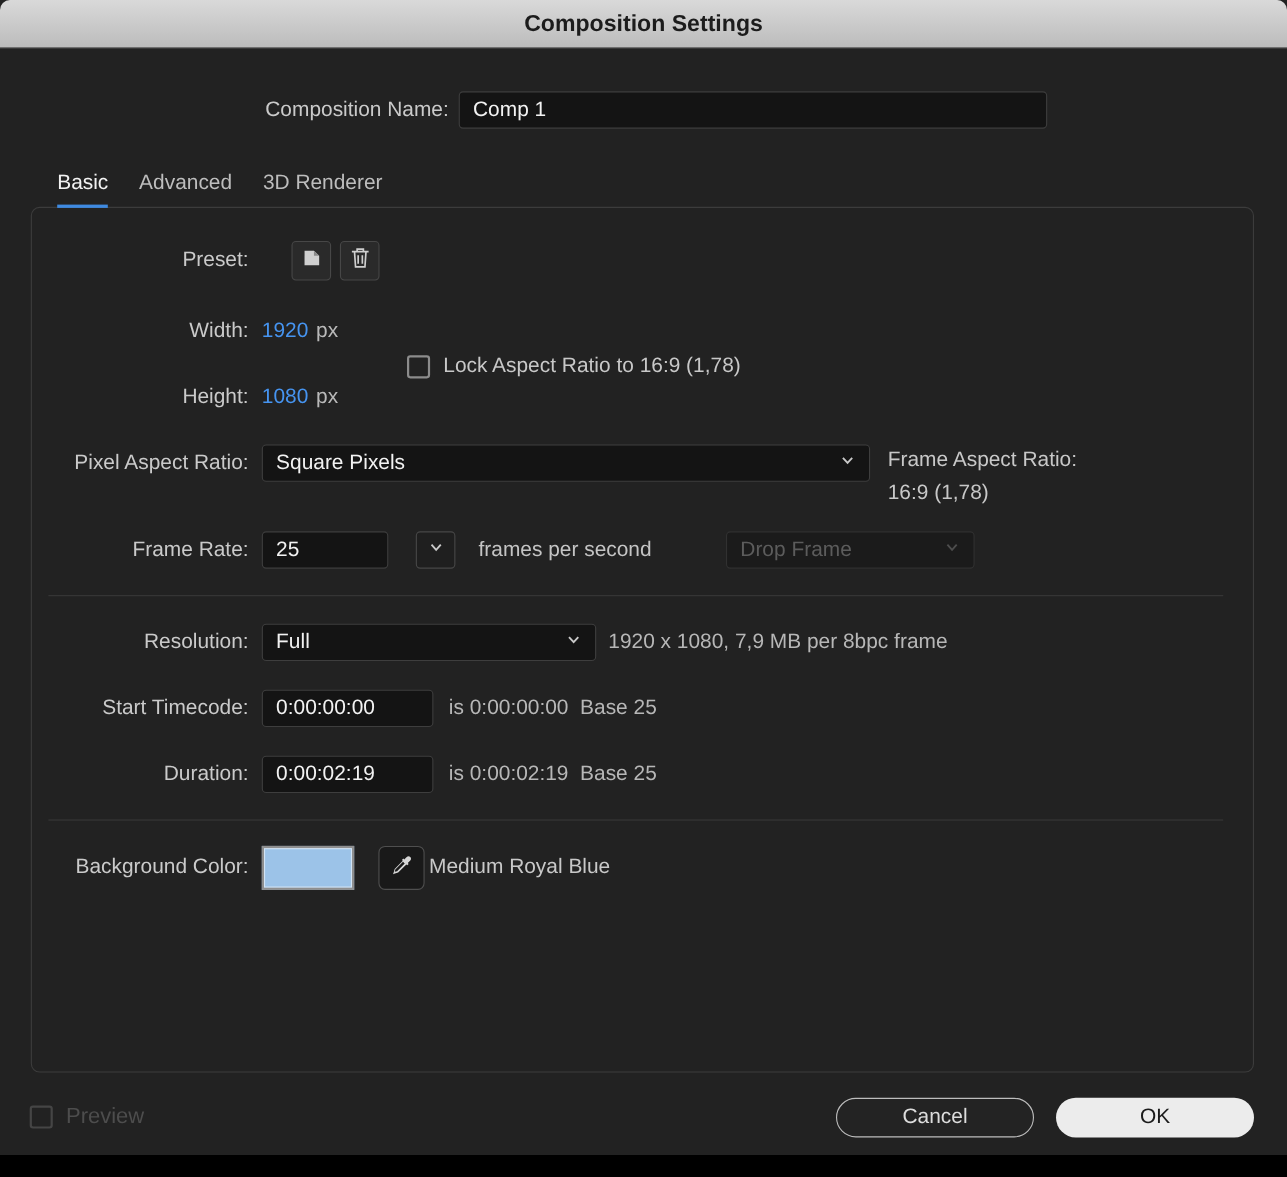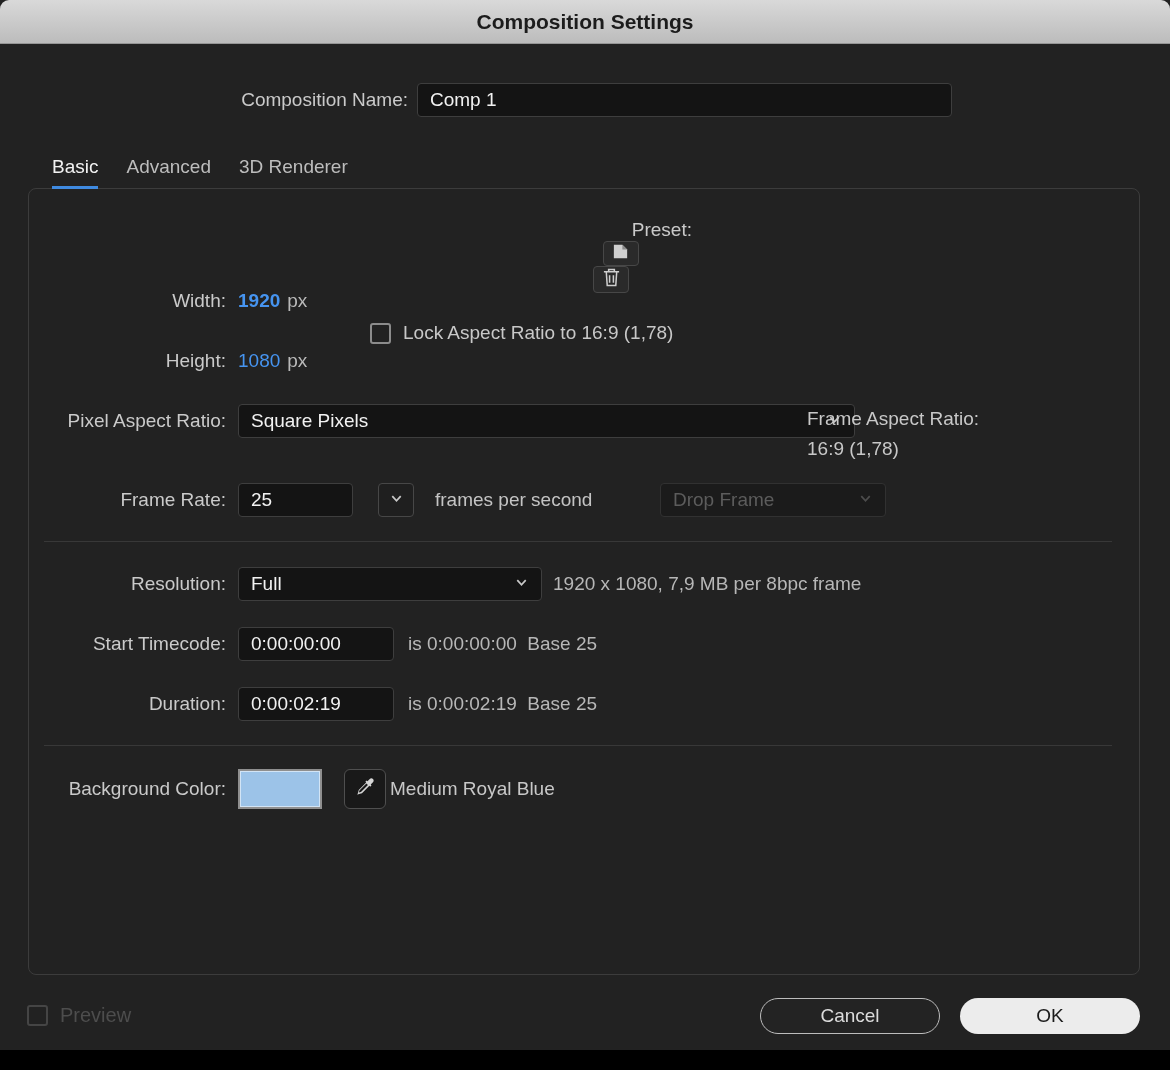--- a/index.html
+++ b/index.html
@@ -71,59 +71,59 @@
   </div>
 
   <div class="panel"></div>
 
   <div class="tabs">
     <div class="tab active"><span>Basic</span></div>
     <div class="tab"><span>Advanced</span></div>
     <div class="tab"><span>3D Renderer</span></div>
   </div>
 
-  <div class="frow" style="top:219px;height:36px;flex-direction:column;">
+  <div class="frow" style="top:219px;height:36px;">
     <span class="rlabel">Preset:</span>
     <div class="icon-btn" style="margin-left:27px;">
       <span>
         <svg width="19" height="19" viewBox="0 0 20 20">
             <path d="M3 3h9l5 5v9H3z" fill="#cfcfcf"></path>
             <path d="M12 3v5h5z" fill="#8a8a8a"></path>
           </svg>
       </span>
     </div>
     <div class="icon-btn" style="margin-left:8px;">
       <span>
         <svg width="19" height="21" viewBox="0 0 20 22" fill="none" stroke="#cfcfcf" stroke-width="1.6">
             <path d="M2 5h16M7 5V2.5h6V5M4.5 5l1 14.5h9l1-14.5M8 8.5v8M12 8.5v8"></path>
           </svg>
       </span>
     </div>
   </div>
 
   <div class="frow" style="top:287px;height:28px;">
     <span class="rlabel">Width:</span>
-    <span class="blue" style="font-size:19px;font-weight:bold;">1920</span>
+    <span class="blue" style="font-size:19px;">1920</span>
     <span class="unit" style="font-size:19px;margin-left:7px;">px</span>
   </div>
 
   <div style="position:absolute;left:370px;top:322px;display:flex;align-items:center;gap:12px;">
     <span class="checkbox"></span>
     <span style="color:#c8c8c8;font-size:19px;">Lock Aspect Ratio to 16:9 (1,78)</span>
   </div>
 
   <div class="frow" style="top:347px;height:28px;">
     <span class="rlabel">Height:</span>
     <span class="blue" style="font-size:19px;">1080</span>
     <span class="unit" style="font-size:19px;margin-left:7px;">px</span>
   </div>
 
   <div class="frow" style="top:403px;height:36px;">
     <span class="rlabel">Pixel Aspect Ratio:</span>
-    <div class="dropdown" style="width:617px;gap:42px;">
+    <div class="dropdown" style="width:553px;gap:42px;">
       <span>Square Pixels</span>
       <span>
         <svg width="15" height="15" viewBox="0 0 16 16" fill="none" stroke="#c9c9c9" stroke-width="1.8">
             <path d="M3.5 5.5 8 10.5l4.5-5"></path>
           </svg>
       </span>
     </div>
   </div>
 
   <div class="fa-block">

